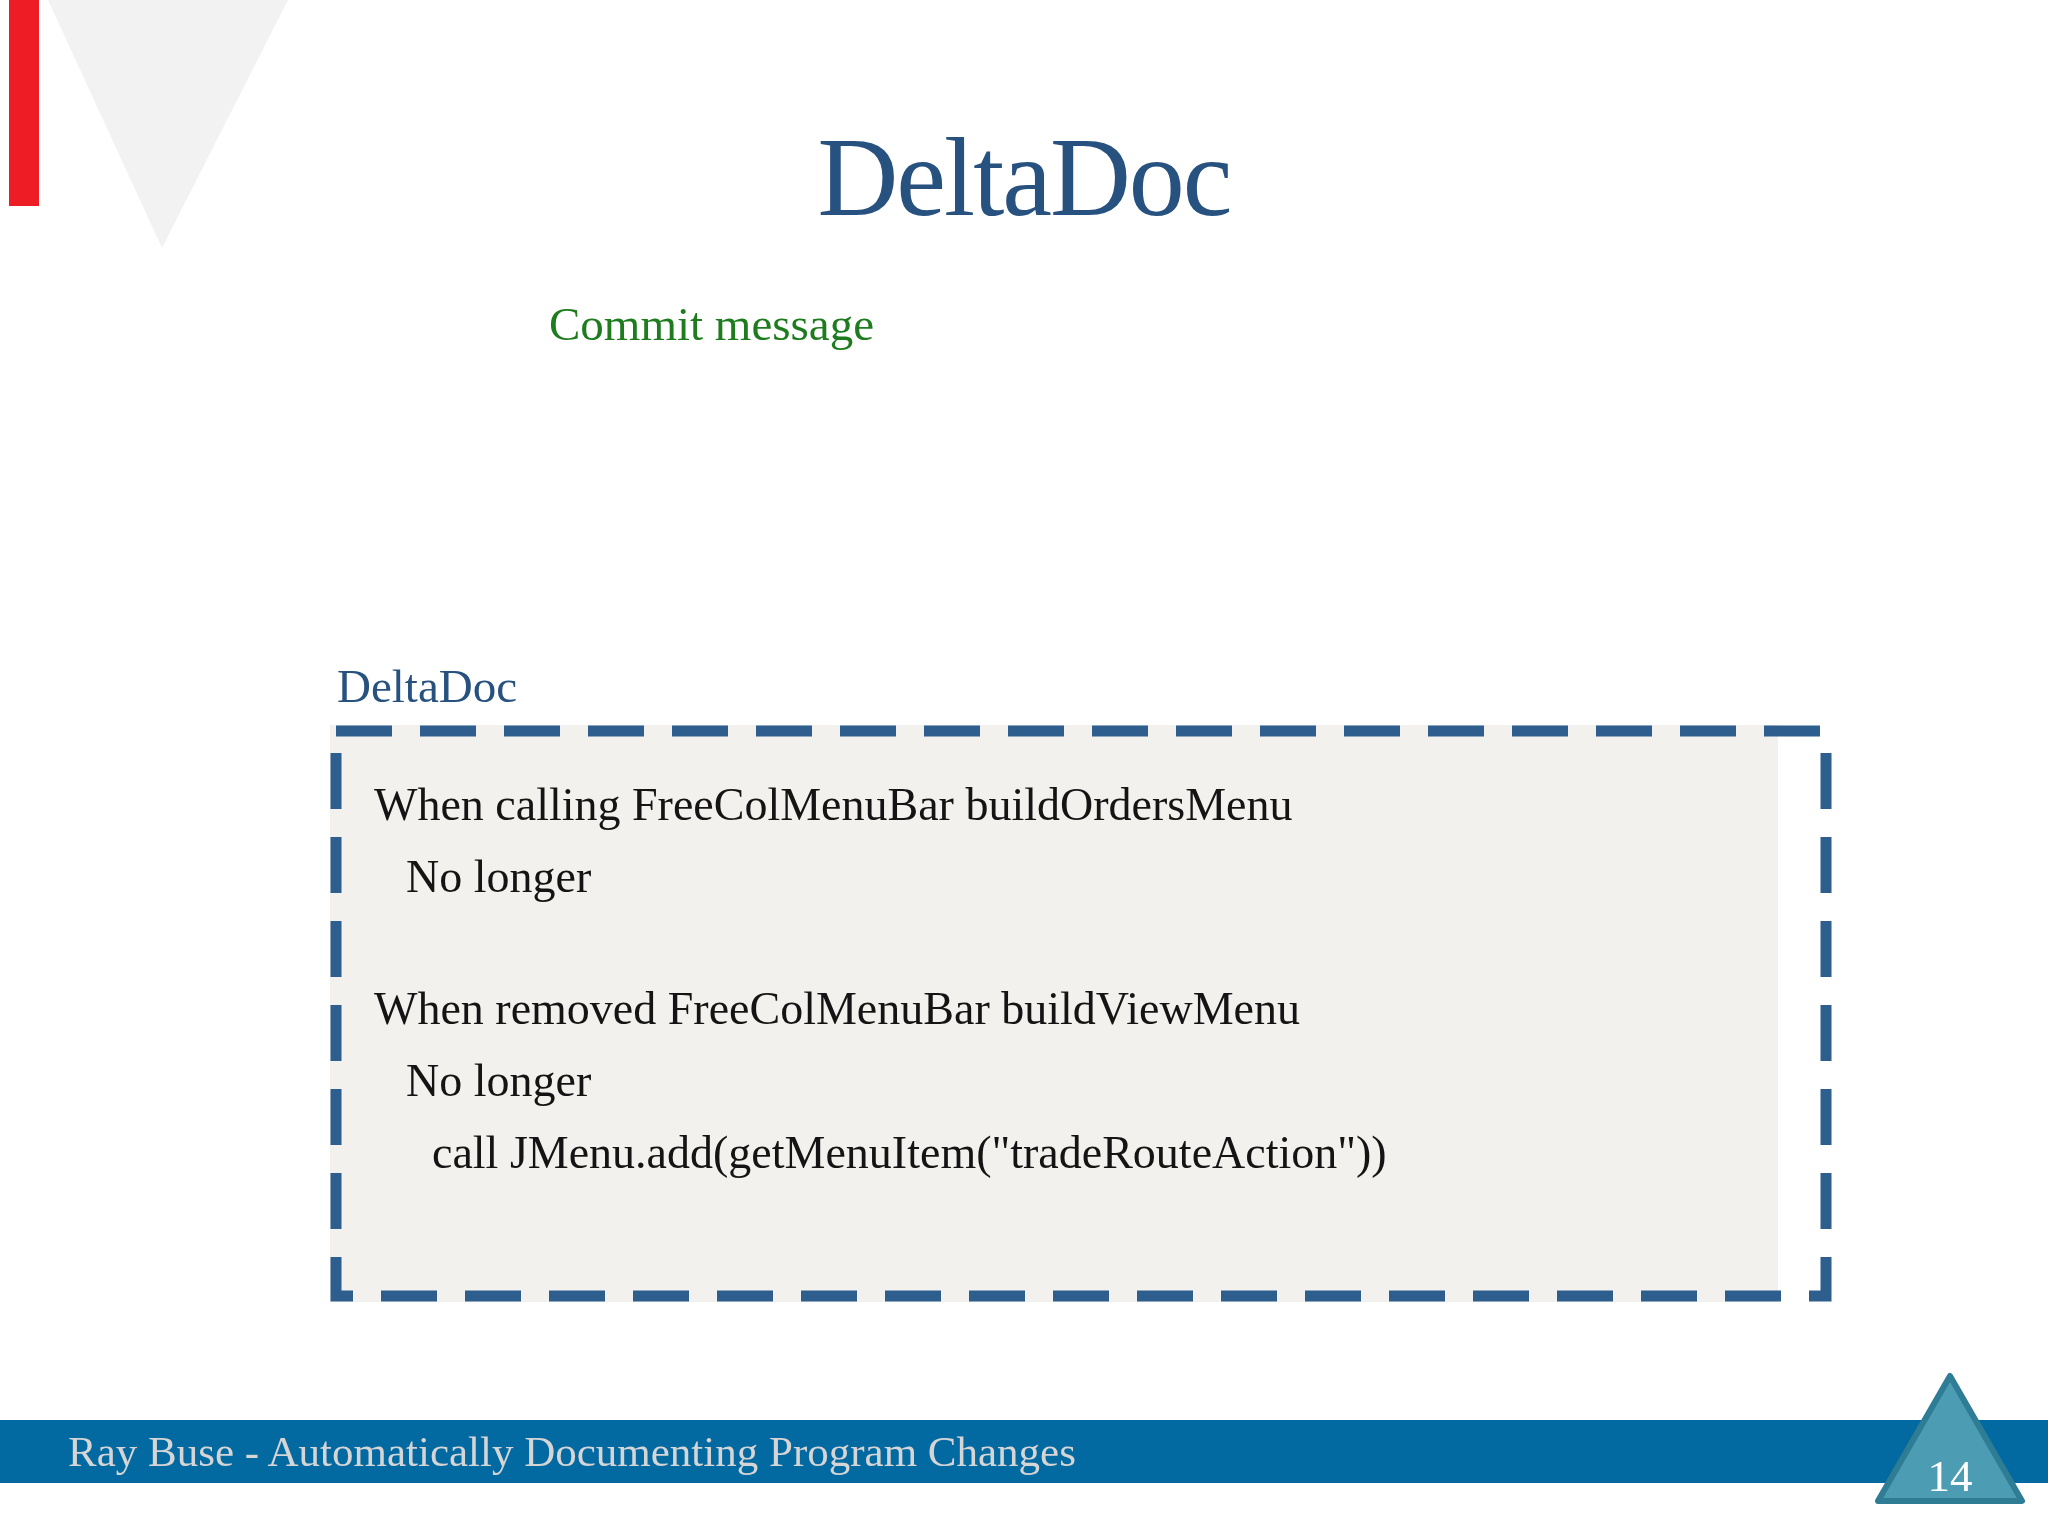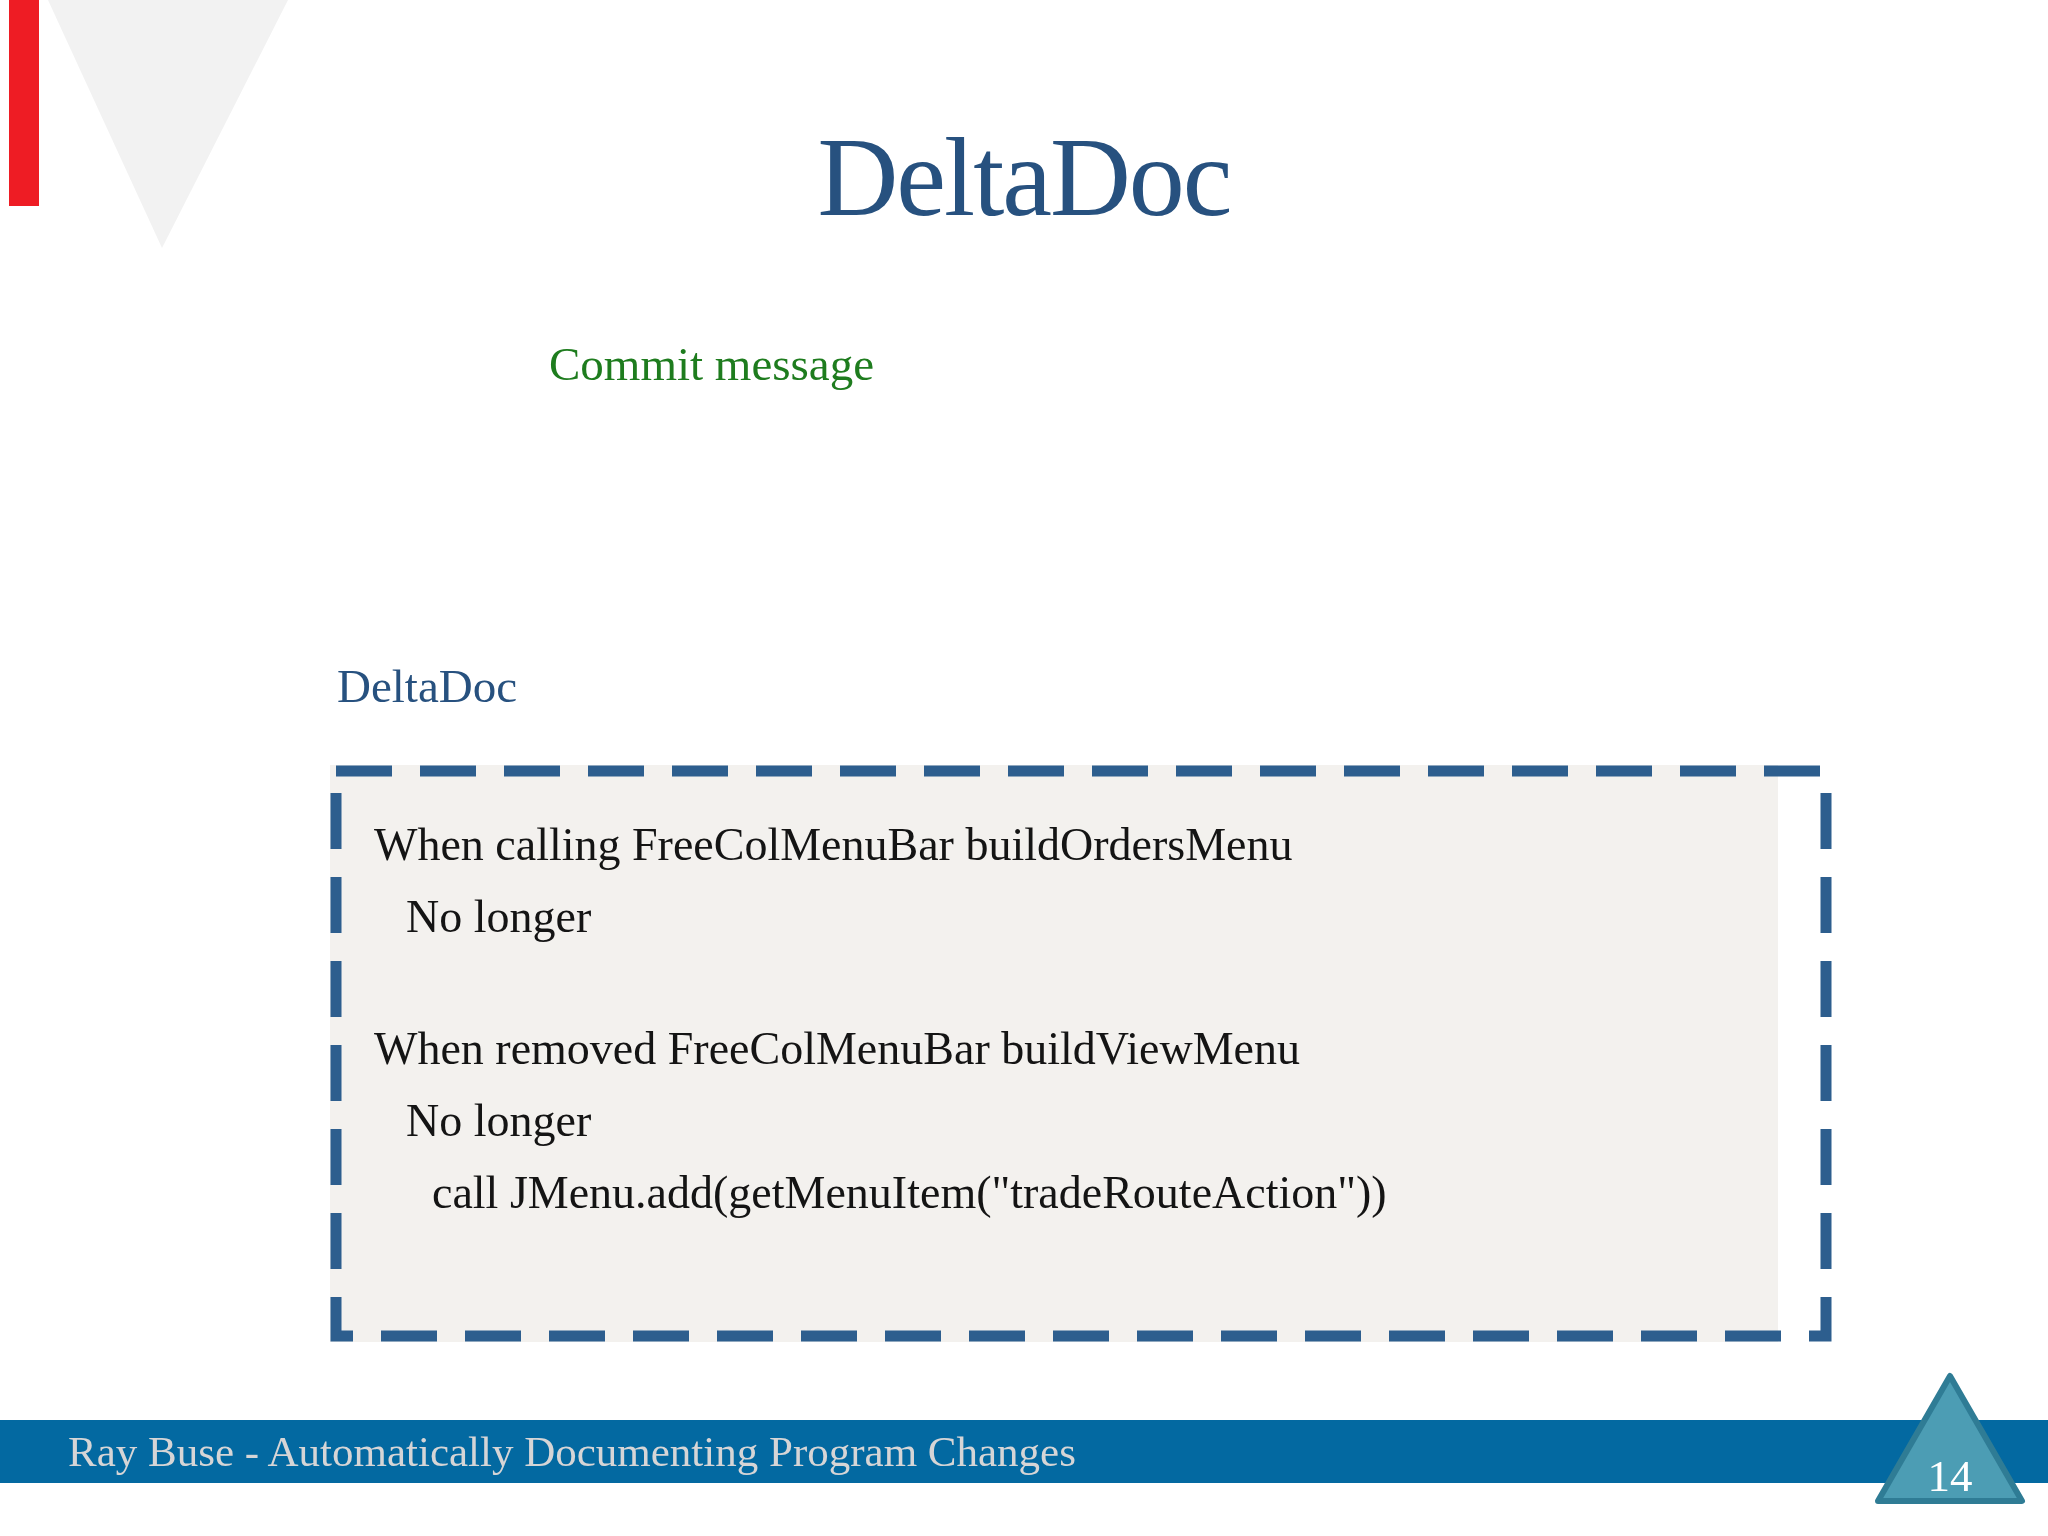--- a/index.html
+++ b/index.html
@@ -50,21 +50,20 @@
   .section-label {
     position: absolute;
     font-size: 47px;
     line-height: 52px;
     font-weight: 400;
   }
   .label-green {
     left: 549px;
     top: 298px;
     color: #1e7c1e;
-    margin-top: 40px;
   }
   .label-blue {
     left: 337px;
     top: 660px;
     color: #27517f;
   }
 
   
   .dashed-box {
     position: absolute;
@@ -89,21 +88,20 @@
     width: 800px;
     font-size: 54px;
     line-height: 80px;
     color: #141414;
   }
   .deltadoc-box {
     left: 330px;
     top: 725px;
     width: 1448px;
     height: 577px;
-    margin-top: 40px;
   }
   .deltadoc-text {
     position: absolute;
     left: 44px;
     top: 44px;
     font-size: 46px;
     line-height: 72px;
     color: #141414;
   }
   .dd-line { white-space: nowrap; }

